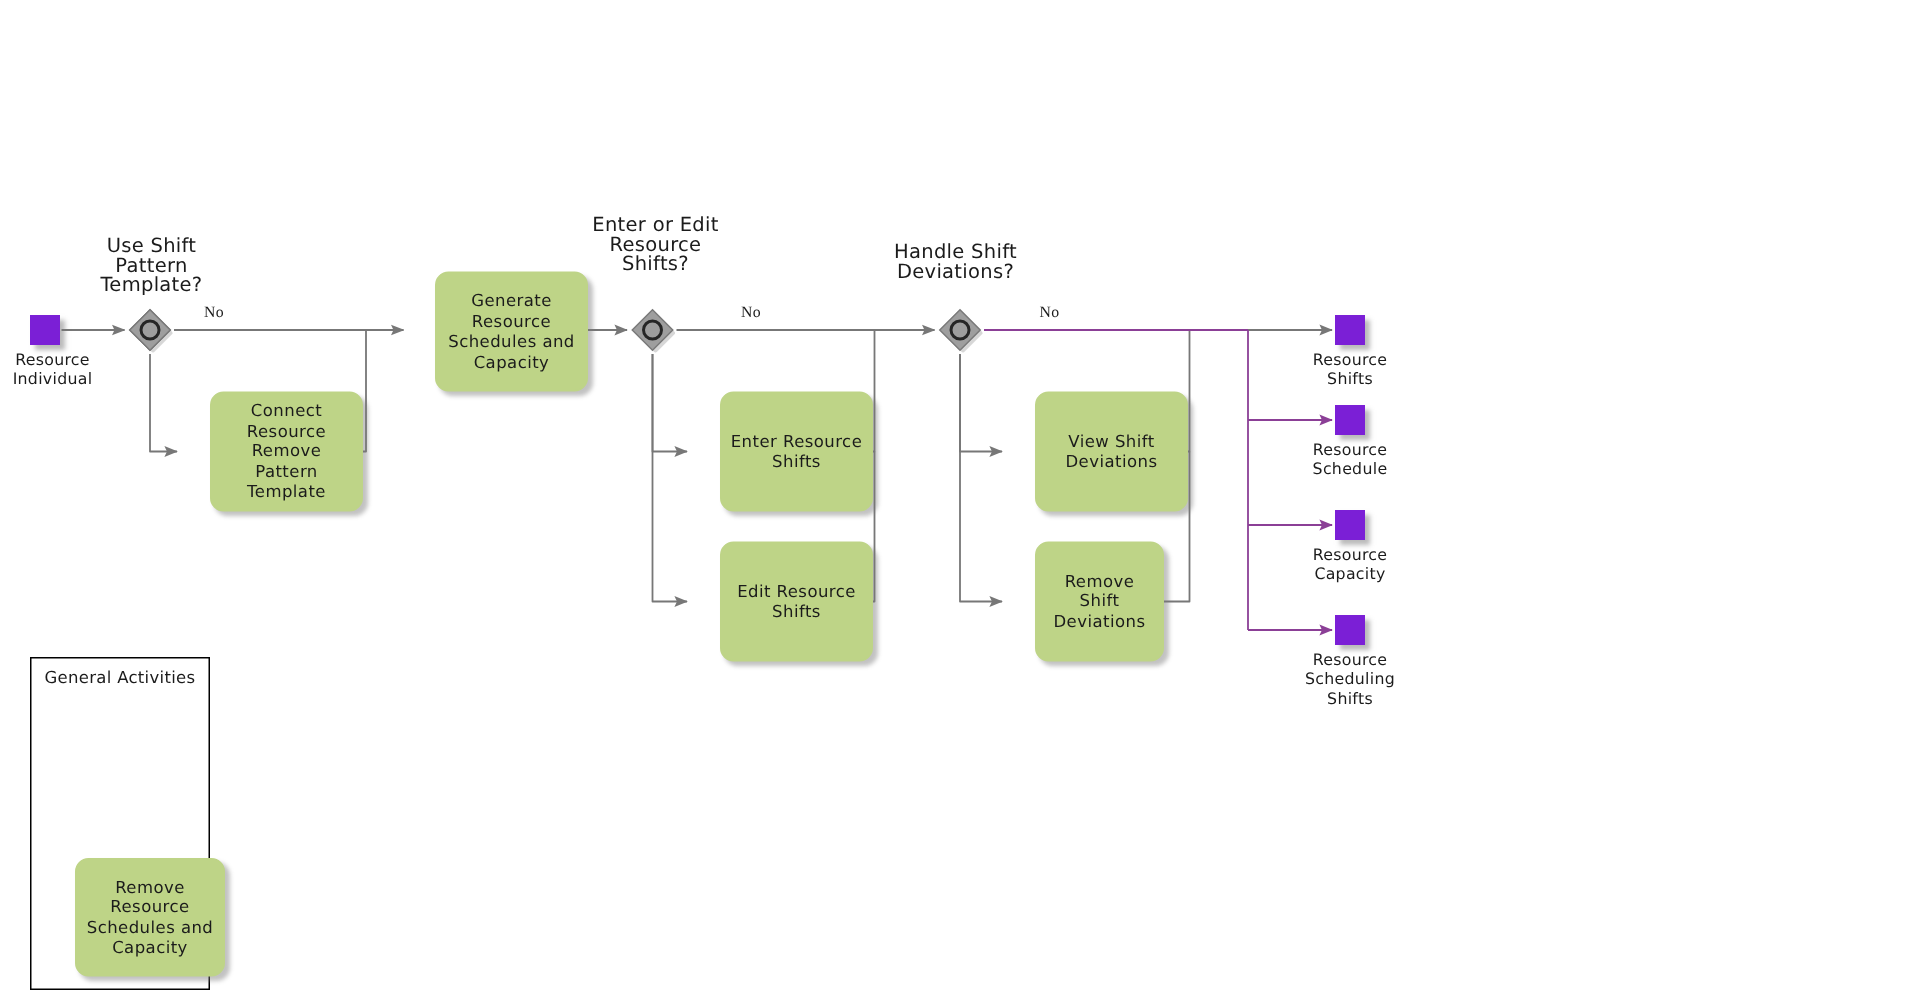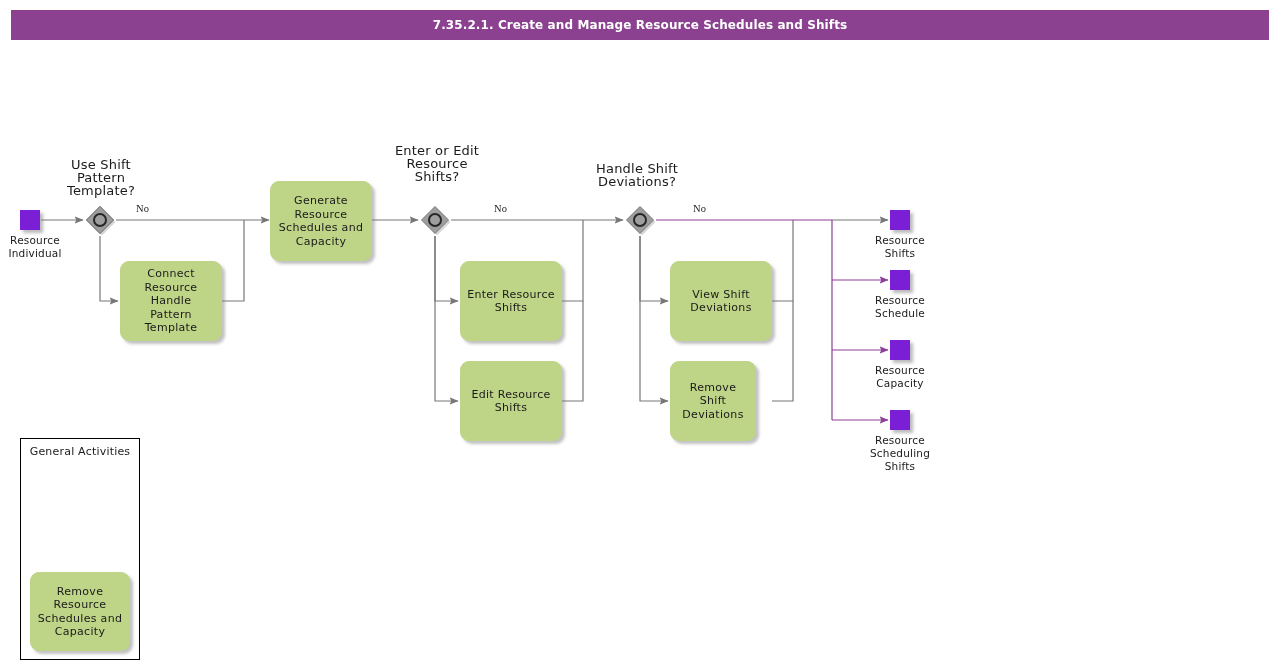--- a/index.html
+++ b/index.html
@@ -57,20 +57,21 @@
     position: absolute;
     background: #bed487;
     border: 1px solid #bed487;
     border-radius: 9px;
     box-shadow: 3px 3px 3px rgba(120,120,120,0.45);
     display: flex;
     align-items: center;
     justify-content: center;
     box-sizing: border-box;
     padding: 14px 5px;
+    margin-left: 20px;
   }
   .task-label {
     color: #1b1b1b;
     font-size: 11px;
     line-height: 13.5px;
     text-align: center;
     font-family: "DejaVu Sans", sans-serif;
     letter-spacing: 0.3px;
     white-space: pre-line;
   }
@@ -137,23 +138,20 @@
     width: 100%;
     letter-spacing: 0.2px;
     white-space: nowrap;
   }
 </style>
 </head>
 <body>
 
 <div id="diagram-root">
 
-  <div class="title-bar">
-    <span class="title-bar-text">7.35.2.1. Create and Manage Resource Schedules and Shifts</span>
-  </div>
 
   <svg id="connector-layer" width="1280" height="670" viewBox="0 0 1280 670">
     <defs>
       <marker id="arrow-gray" markerWidth="9" markerHeight="8" refX="8.4" refY="4" orient="auto" markerUnits="userSpaceOnUse">
         <path d="M0,0.4 L9,4 L0,7.6 L1.7,4 Z" fill="#777777"></path>
       </marker>
       <marker id="arrow-purple" markerWidth="9" markerHeight="8" refX="8.4" refY="4" orient="auto" markerUnits="userSpaceOnUse">
         <path d="M0,0.4 L9,4 L0,7.6 L1.7,4 Z" fill="#8B3F96"></path>
       </marker>
     </defs>
@@ -234,21 +232,21 @@
       <polygon points="15,1.5 28.5,15 15,28.5 1.5,15" fill="#9e9e9e" stroke="#7a7a7a" stroke-width="1"></polygon>
       <circle cx="15" cy="15" r="6" fill="#9e9e9e" stroke="#262626" stroke-width="2"></circle>
     </svg>
   </div>
   <div class="gateway-label" style="left:590px; top:162px; width:94px;">Handle Shift
 Deviations?</div>
   <div class="flow-label" style="left:693px; top:203px;">No</div>
 
   <div class="task" style="left:120px; top:261px; width:102px; height:80px;">
     <span class="task-label">Connect
-Resource Handle
+Resource Remove
 Pattern
 Template</span>
   </div>
 
   <div class="task" style="left:270px; top:181px; width:102px; height:80px;">
     <span class="task-label">Generate
 Resource
 Schedules and
 Capacity</span>
   </div>

